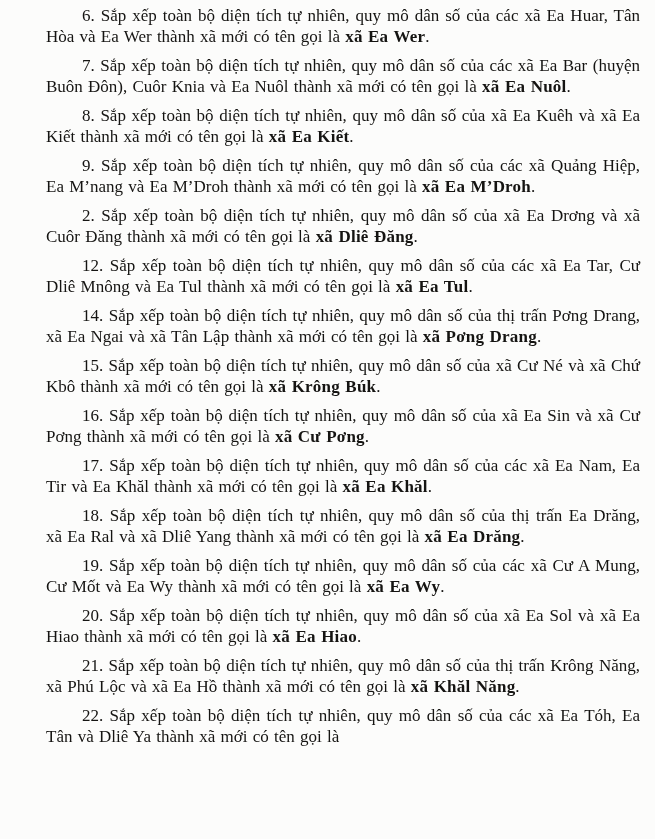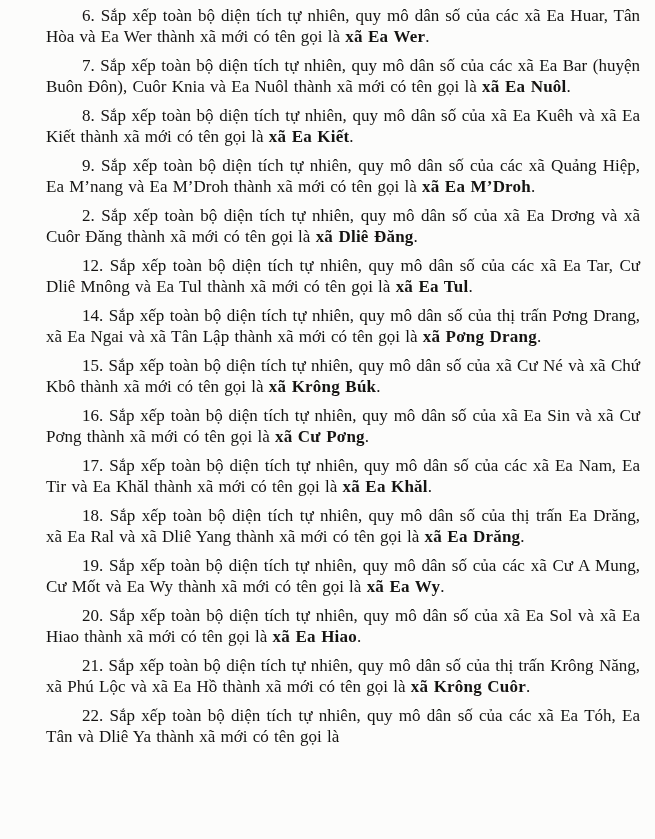--- a/index.html
+++ b/index.html
@@ -57,17 +57,17 @@
   <p class="item"><span>16. Sắp xếp toàn bộ diện tích tự nhiên, quy mô dân số của xã Ea Sin và xã Cư Pơng thành xã mới có tên gọi là </span><b>xã Cư Pơng</b><span>.</span></p>
 
   <p class="item"><span>17. Sắp xếp toàn bộ diện tích tự nhiên, quy mô dân số của các xã Ea Nam, Ea Tir và Ea Khăl thành xã mới có tên gọi là </span><b>xã Ea Khăl</b><span>.</span></p>
 
   <p class="item"><span>18. Sắp xếp toàn bộ diện tích tự nhiên, quy mô dân số của thị trấn Ea Drăng, xã Ea Ral và xã Dliê Yang thành xã mới có tên gọi là </span><b>xã Ea Drăng</b><span>.</span></p>
 
   <p class="item"><span>19. Sắp xếp toàn bộ diện tích tự nhiên, quy mô dân số của các xã Cư A Mung, Cư Mốt và Ea Wy thành xã mới có tên gọi là </span><b>xã Ea Wy</b><span>.</span></p>
 
   <p class="item"><span>20. Sắp xếp toàn bộ diện tích tự nhiên, quy mô dân số của xã Ea Sol và xã Ea Hiao thành xã mới có tên gọi là </span><b>xã Ea Hiao</b><span>.</span></p>
 
-  <p class="item"><span>21. Sắp xếp toàn bộ diện tích tự nhiên, quy mô dân số của thị trấn Krông Năng, xã Phú Lộc và xã Ea Hồ thành xã mới có tên gọi là </span><b>xã Krông Cuôr</b><span>.</span></p>
+  <p class="item"><span>21. Sắp xếp toàn bộ diện tích tự nhiên, quy mô dân số của thị trấn Krông Năng, xã Phú Lộc và xã Ea Hồ thành xã mới có tên gọi là </span><b>xã Khăl Năng</b><span>.</span></p>
 
   <p class="item"><span>22. Sắp xếp toàn bộ diện tích tự nhiên, quy mô dân số của các xã Ea Tóh, Ea Tân và Dliê Ya thành xã mới có tên gọi là </span></p>
 </div>
 </div>
 
 </body></html>

